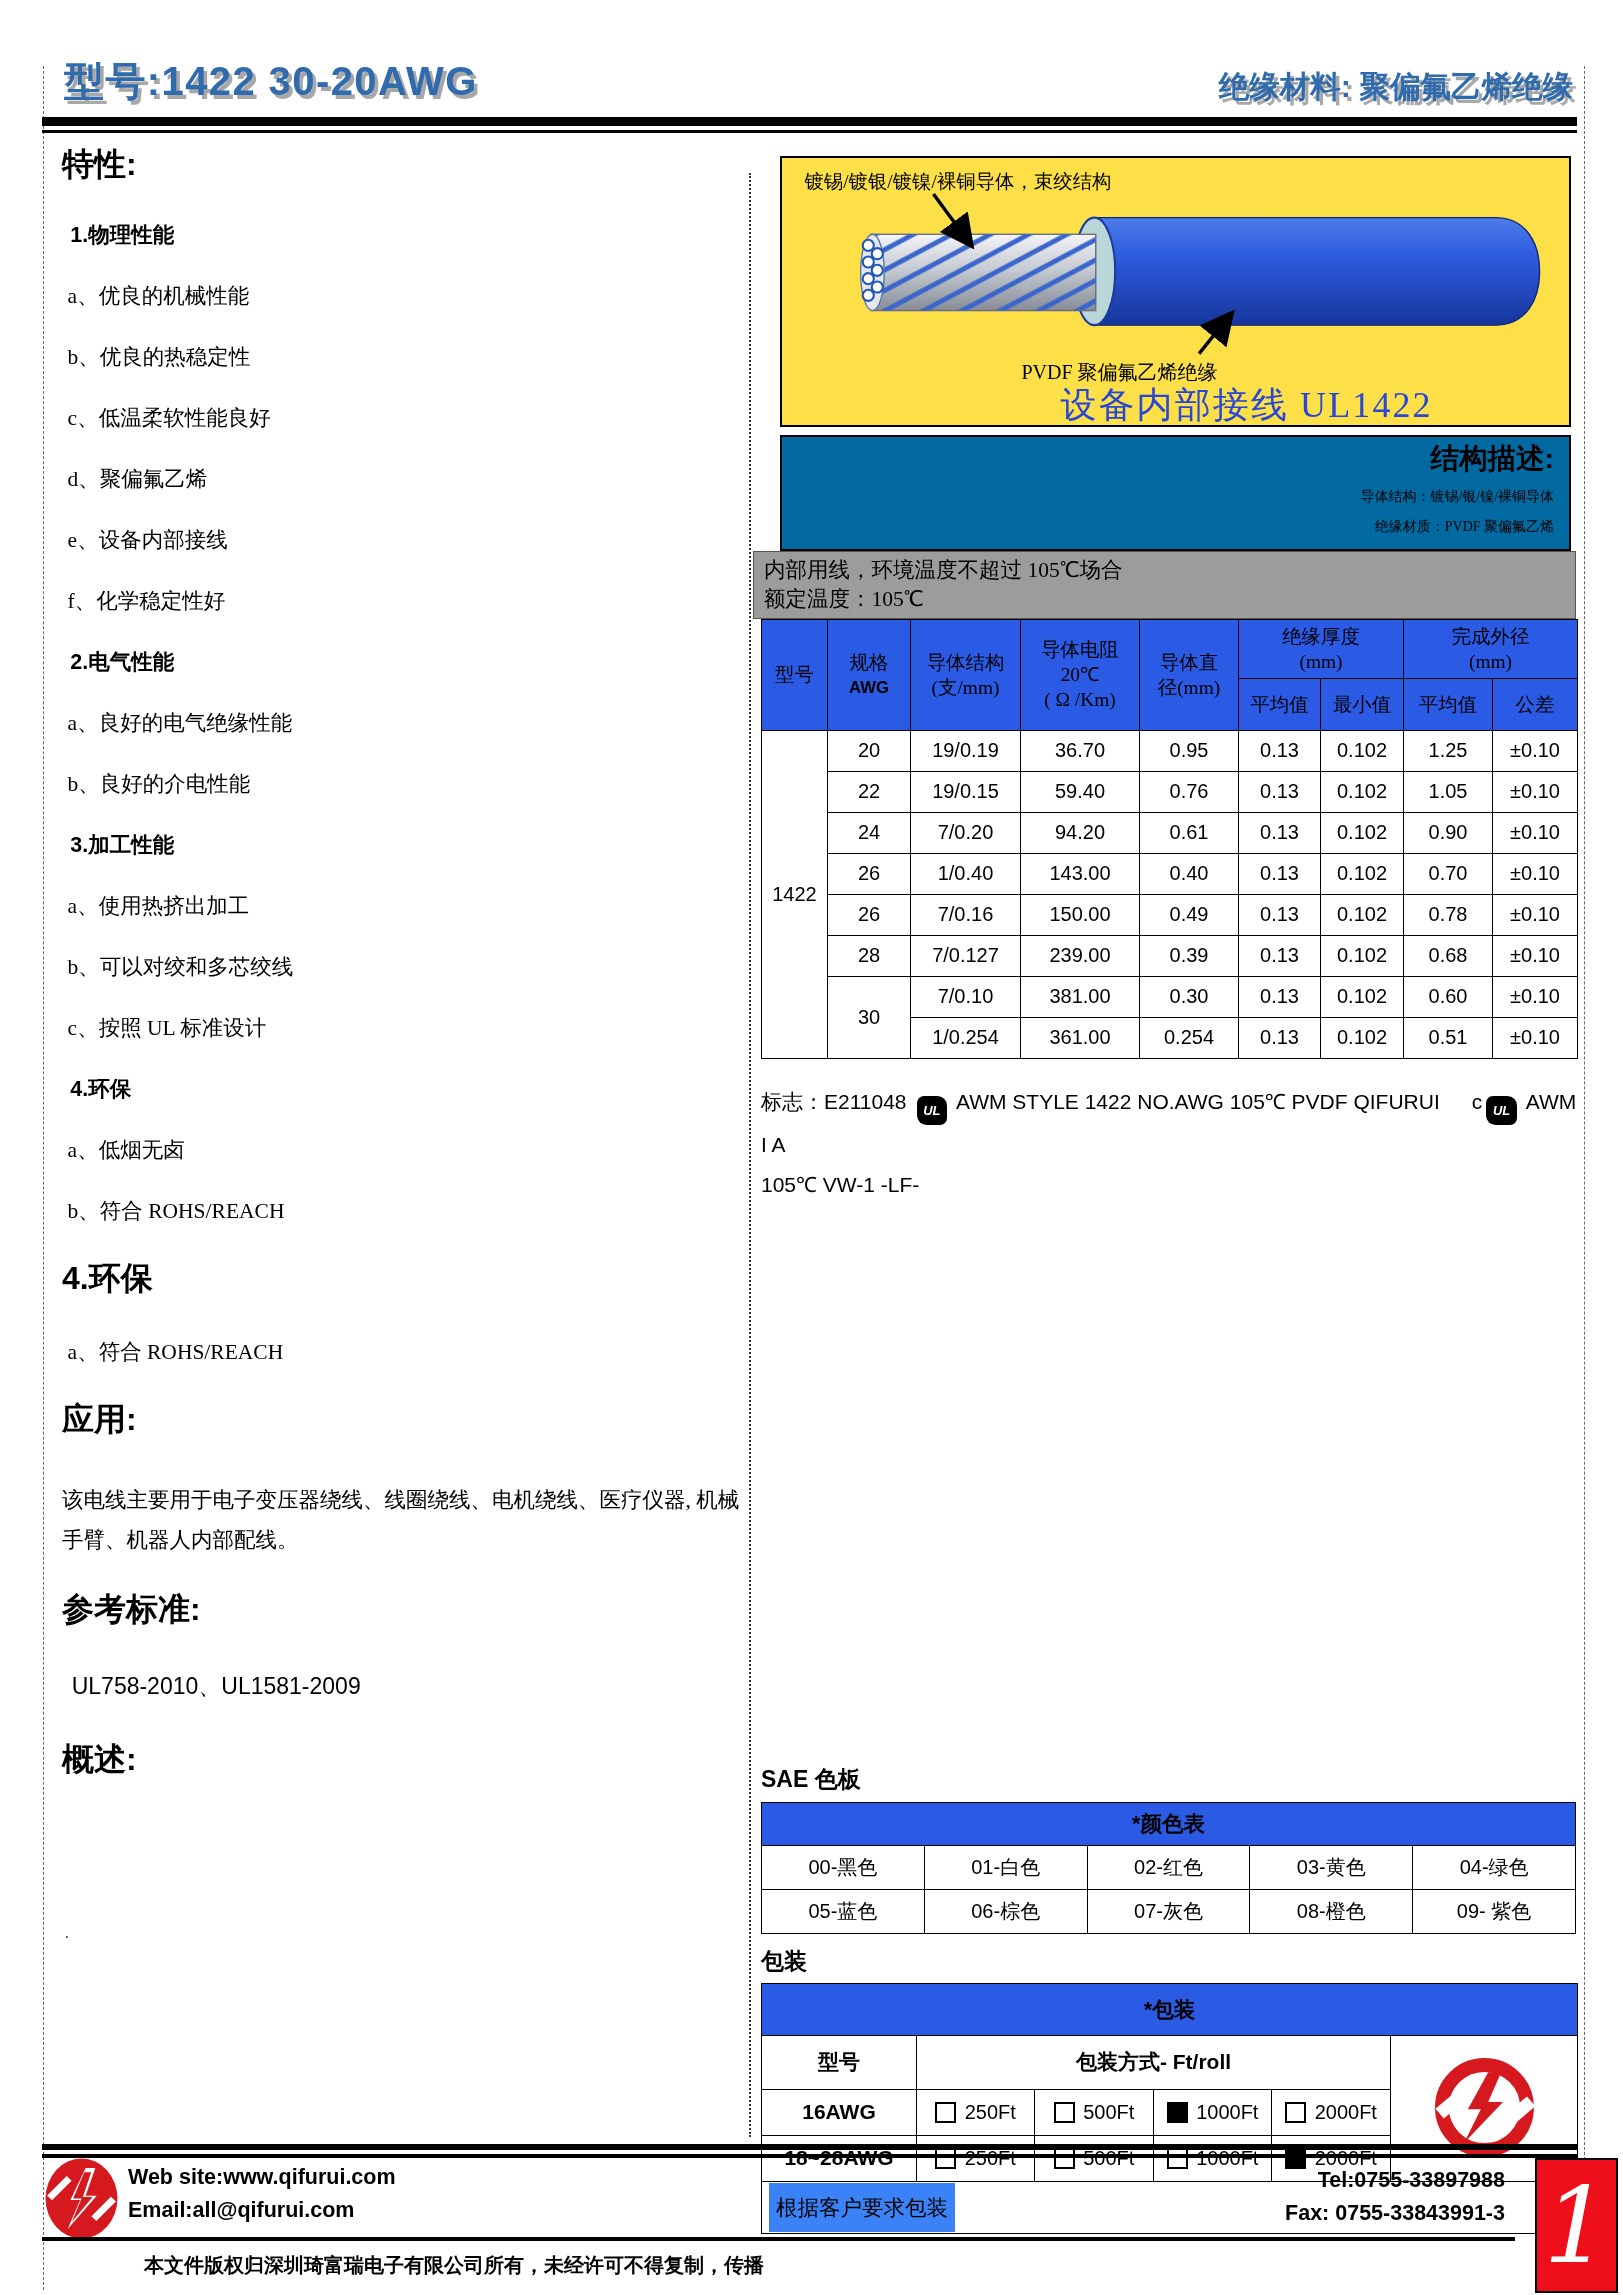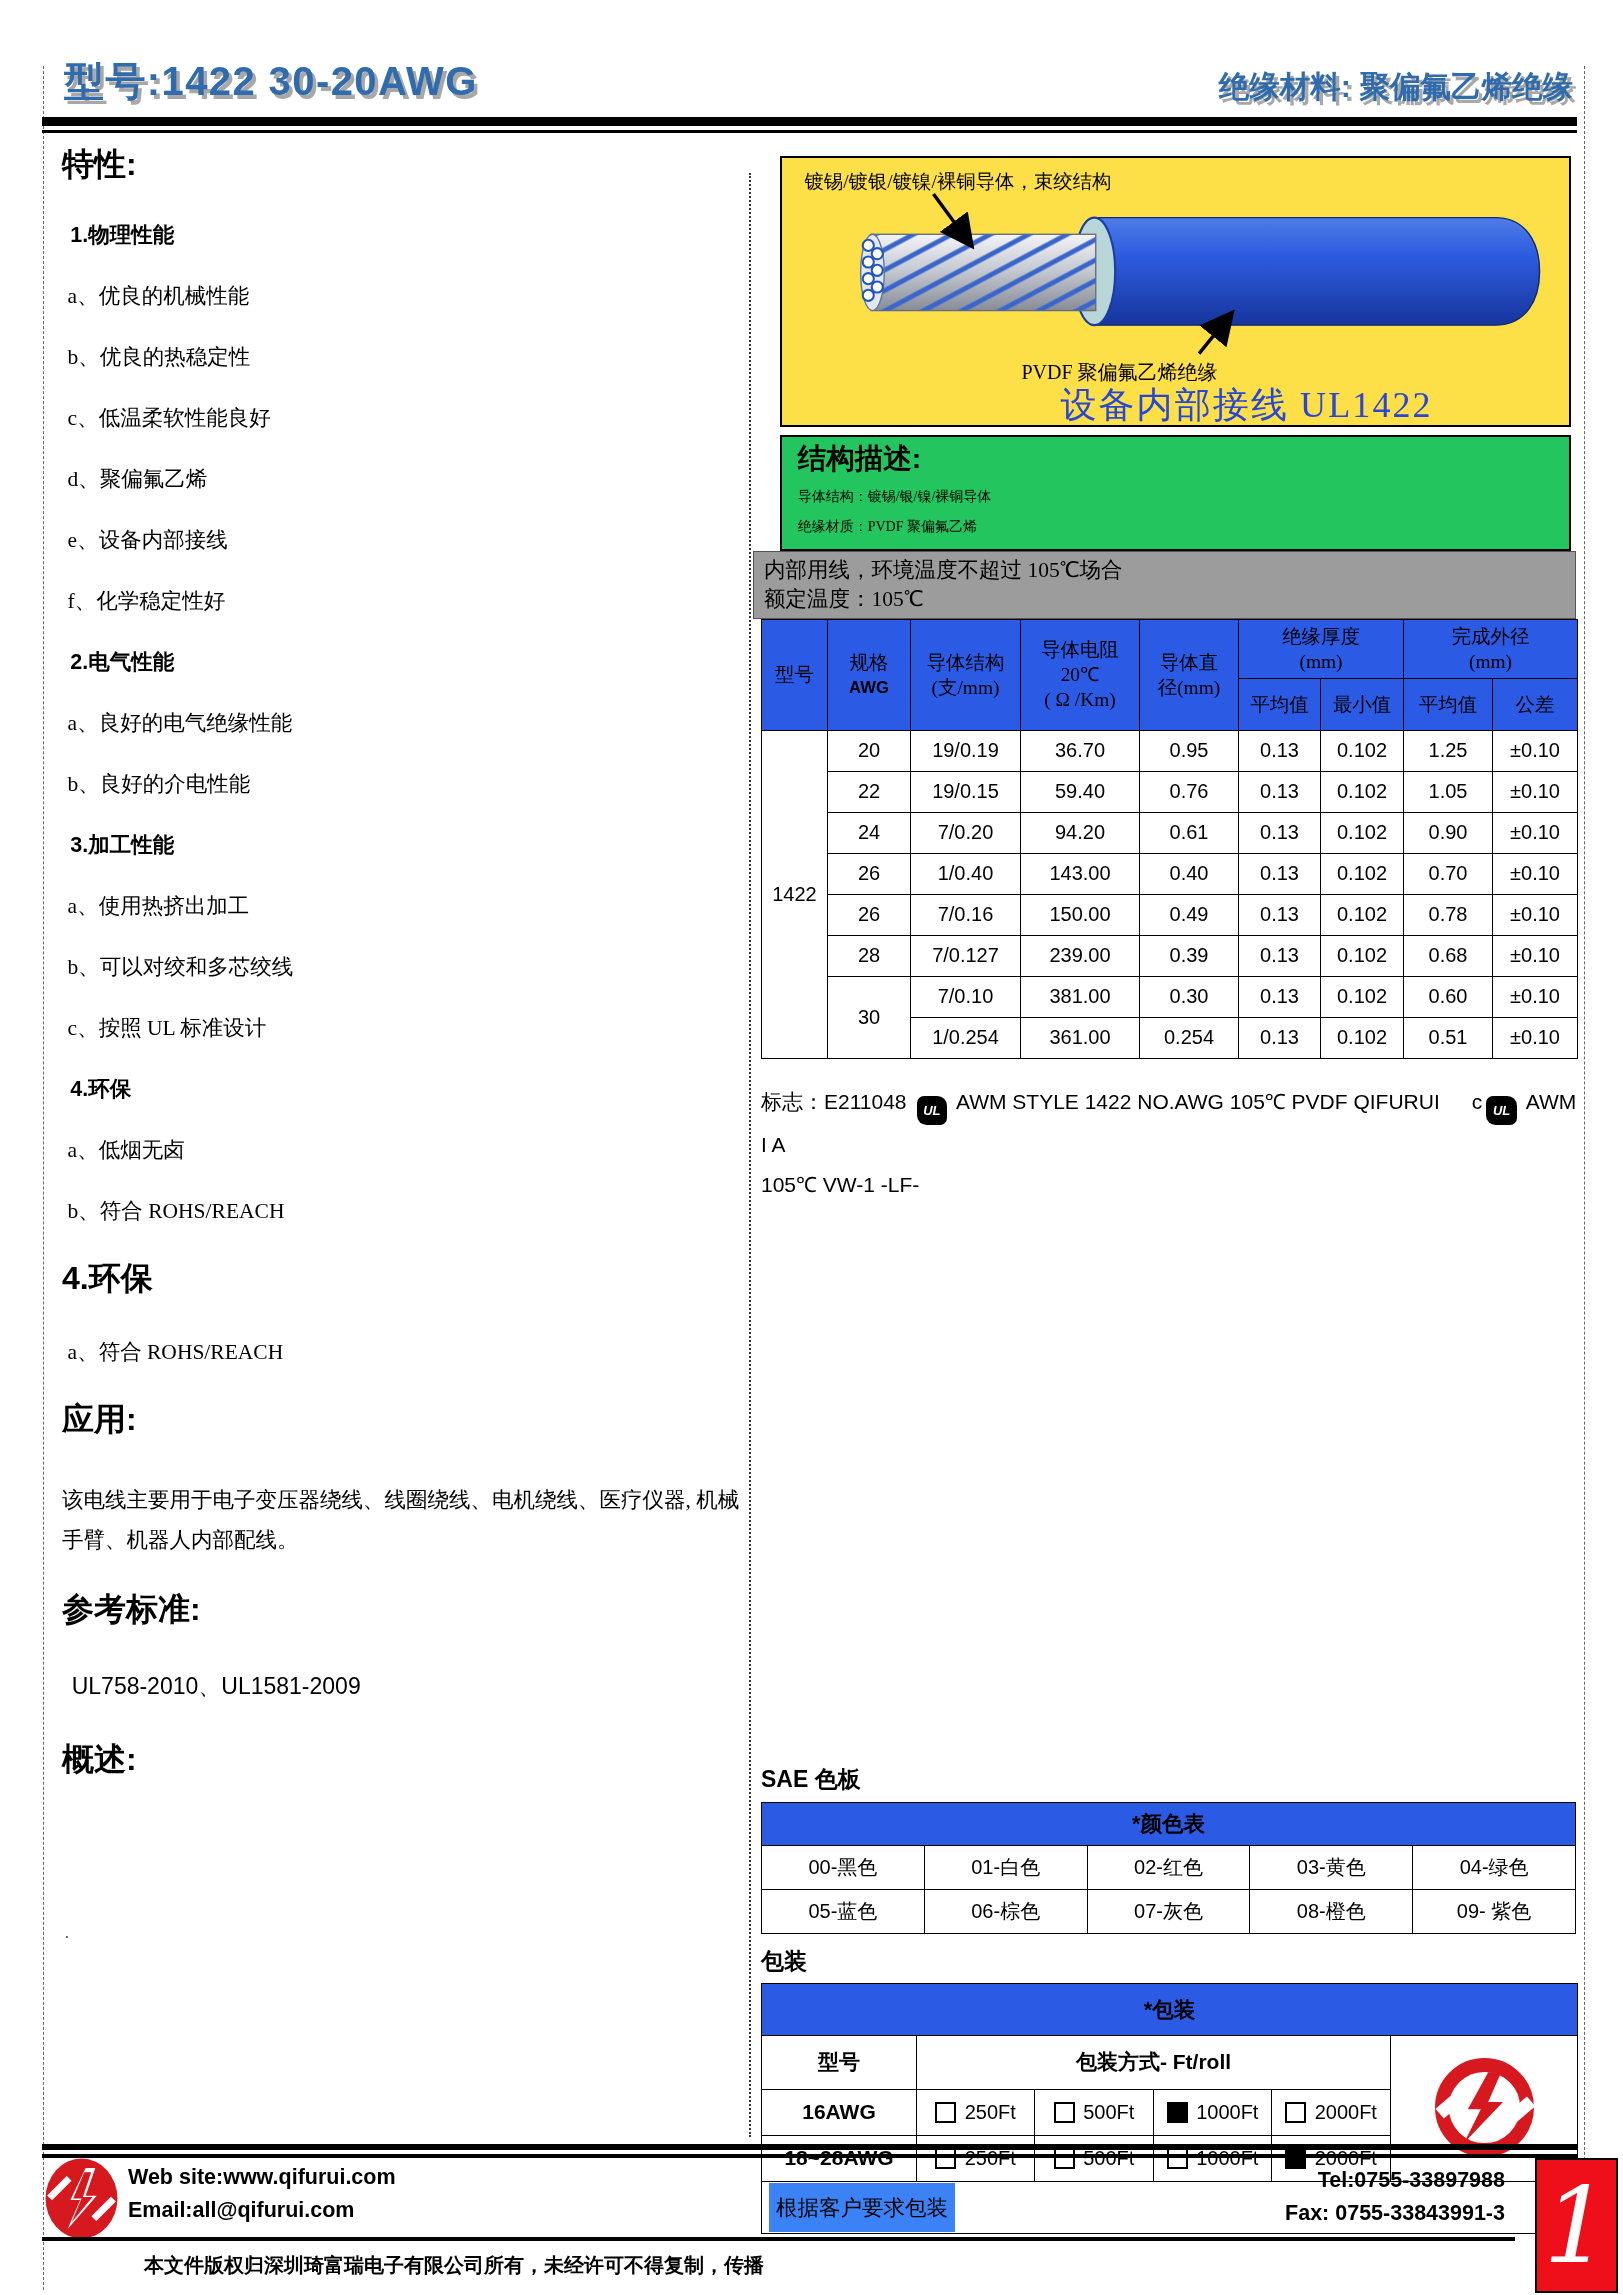--- a/index.html
+++ b/index.html
@@ -31,21 +31,21 @@
 
   
   .right-col{position:absolute;left:761px;top:156px;width:815px;}
   .wirebox{position:relative;margin-left:19.4px;width:791px;height:271px;border:2.1px solid #000;box-sizing:border-box;background:#fde047;}
   .wire-label1{position:absolute;left:22px;top:9.7px;font-size:19.4px;}
   .wire-label2{position:absolute;left:239px;top:201px;font-size:20px;}
   .wire-caption{position:absolute;left:278px;top:223px;font-size:36px;color:#2847d8;letter-spacing:2.1px;white-space:nowrap;}
   .wire-svg{position:absolute;left:0;top:0;}
 
   .structbox{margin-left:19.4px;margin-top:7.6px;width:791px;box-sizing:border-box;border:2.1px solid #000;
-             padding:5.6px 15.3px 7px 15.3px;background:#22c55e;}
+             padding:5.6px 15.3px 7px 15.3px;background:#0369a1;text-align:right;}
   .structbox h2{font-family:"Liberation Sans",sans-serif;font-weight:bold;font-size:28.5px;margin:0 0 7px 0;line-height:33px;}
   .struct-line{font-size:14px;line-height:30px;}
 
   .grayband{margin-left:-7.6px;margin-top:0;width:823px;box-sizing:border-box;background:#9c9c9c;
             border:1.4px solid #555;padding:4.2px 9.7px;}
   .grayband div{font-size:21.5px;line-height:28.5px;color:#000;}
 
   table.spec{border-collapse:collapse;width:815px;table-layout:fixed;background:#fff;}
   table.spec th,table.spec td{border:1.4px solid #000;text-align:center;vertical-align:middle;padding:0;}
   table.spec th{background:#2b5be4;font-weight:normal;font-size:19.4px;line-height:25px;}

